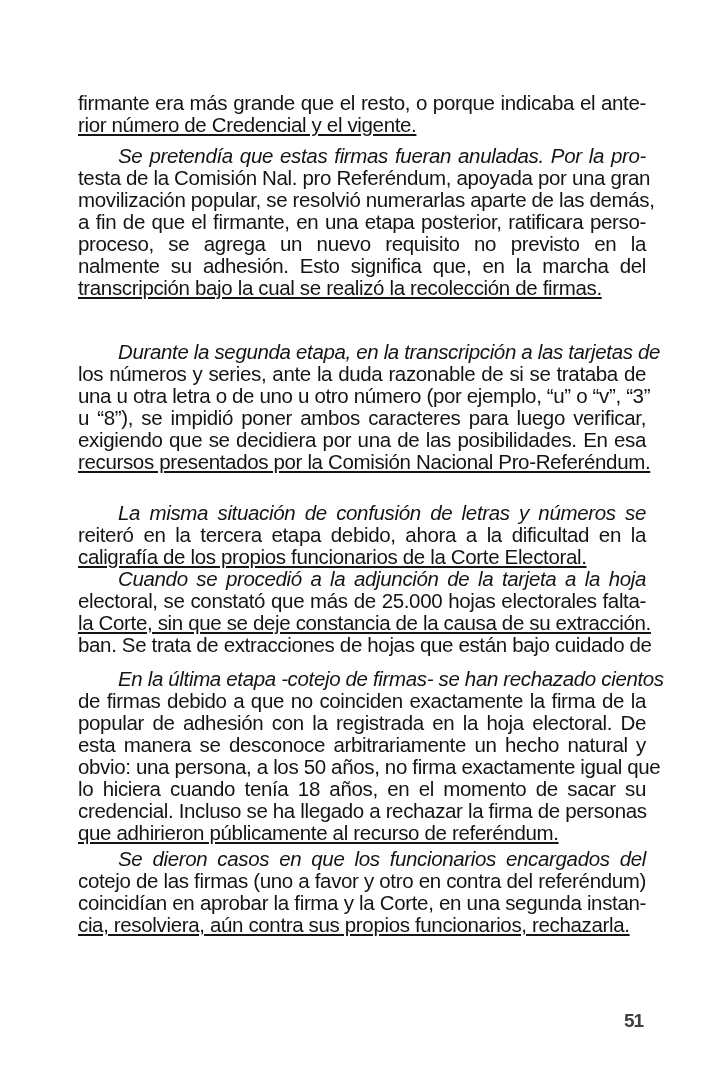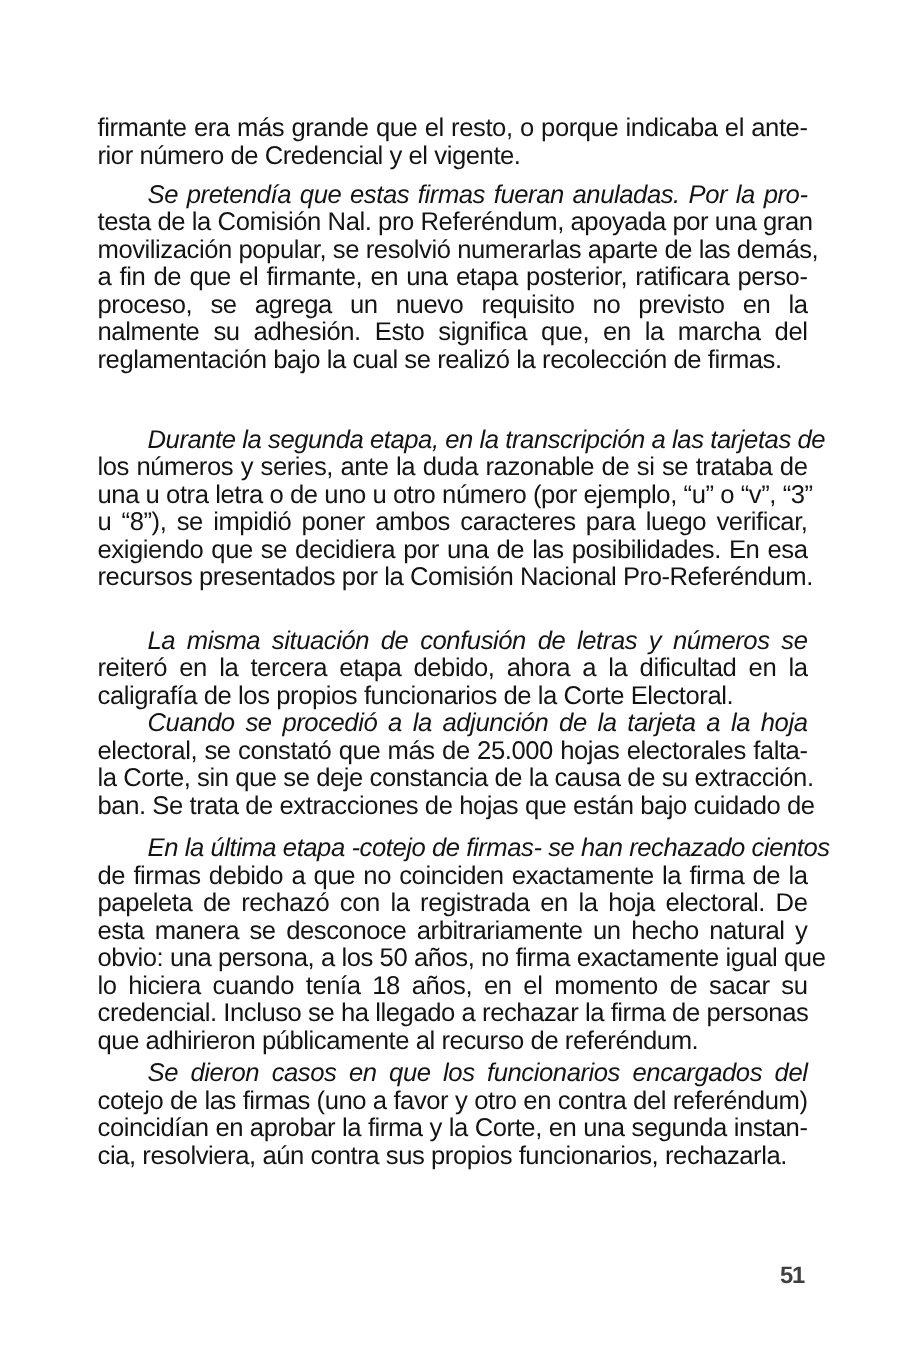--- a/index.html
+++ b/index.html
@@ -9,21 +9,21 @@
     font-family: "Liberation Sans", sans-serif;
     font-size: 20.5px; color: #141414;
     letter-spacing: -0.35px;
   }
   .para { position: absolute; left: 0; width: 568px; }
   .line {
     display: block; height: 22px; line-height: 22px;
     text-align: justify; text-align-last: justify;
     white-space: nowrap; overflow: visible;
   }
-  .line.last { text-align-last: left; }
+  .line.last { text-align-last: left; text-decoration: underline; }
   .line.indent { padding-left: 40px; font-style: italic; }
   .page-number {
     position: absolute; left: 624px; top: 1010px;
     font-family: "Liberation Sans", sans-serif;
     font-weight: bold; font-size: 19px; color: #404040;
     letter-spacing: -1px;
   }
 </style>
 </head>
 <body>
@@ -35,21 +35,21 @@
     <span class="line last">rior número de Credencial y el vigente.</span>
   </div>
 
   <div class="para" style="top:145px">
     <span class="line indent">Se pretendía que estas firmas fueran anuladas. Por la pro-</span>
     <span class="line">testa de la Comisión Nal. pro Referéndum, apoyada por una gran</span>
     <span class="line">movilización popular, se resolvió numerarlas aparte de las demás,</span>
     <span class="line">a fin de que el firmante, en una etapa posterior, ratificara perso-</span>
     <span class="line">proceso, se agrega un nuevo requisito no previsto en la</span>
     <span class="line">nalmente su adhesión. Esto significa que, en la marcha del</span>
-    <span class="line last">reglamentación bajo la cual se realizó la recolección de firmas.</span>
+    <span class="line last">transcripción bajo la cual se realizó la recolección de firmas.</span>
   </div>
 
   <div class="para" style="top:341px">
     <span class="line indent">Durante la segunda etapa, en la transcripción a las tarjetas de</span>
     <span class="line">los números y series, ante la duda razonable de si se trataba de</span>
     <span class="line">una u otra letra o de uno u otro número (por ejemplo, “u” o “v”, “3”</span>
     <span class="line">u “8”), se impidió poner ambos caracteres para luego verificar,</span>
     <span class="line">exigiendo que se decidiera por una de las posibilidades. En esa</span>
     <span class="line last">recursos presentados por la Comisión Nacional Pro-Referéndum.</span>
   </div>
@@ -63,21 +63,21 @@
   <div class="para" style="top:568px">
     <span class="line indent">Cuando se procedió a la adjunción de la tarjeta a la hoja</span>
     <span class="line">electoral, se constató que más de 25.000 hojas electorales falta-</span>
     <span class="line last">la Corte, sin que se deje constancia de la causa de su extracción.</span>
     <span class="line">ban. Se trata de extracciones de hojas que están bajo cuidado de</span>
   </div>
 
   <div class="para" style="top:668px">
     <span class="line indent">En la última etapa -cotejo de firmas- se han rechazado cientos</span>
     <span class="line">de firmas debido a que no coinciden exactamente la firma de la</span>
-    <span class="line">papeleta de rechazó con la registrada en la hoja electoral. De</span>
+    <span class="line">popular de adhesión con la registrada en la hoja electoral. De</span>
     <span class="line">esta manera se desconoce arbitrariamente un hecho natural y</span>
     <span class="line">obvio: una persona, a los 50 años, no firma exactamente igual que</span>
     <span class="line">lo hiciera cuando tenía 18 años, en el momento de sacar su</span>
     <span class="line">credencial. Incluso se ha llegado a rechazar la firma de personas</span>
     <span class="line last">que adhirieron públicamente al recurso de referéndum.</span>
   </div>
 
   <div class="para" style="top:848px">
     <span class="line indent">Se dieron casos en que los funcionarios encargados del</span>
     <span class="line">cotejo de las firmas (uno a favor y otro en contra del referéndum)</span>

